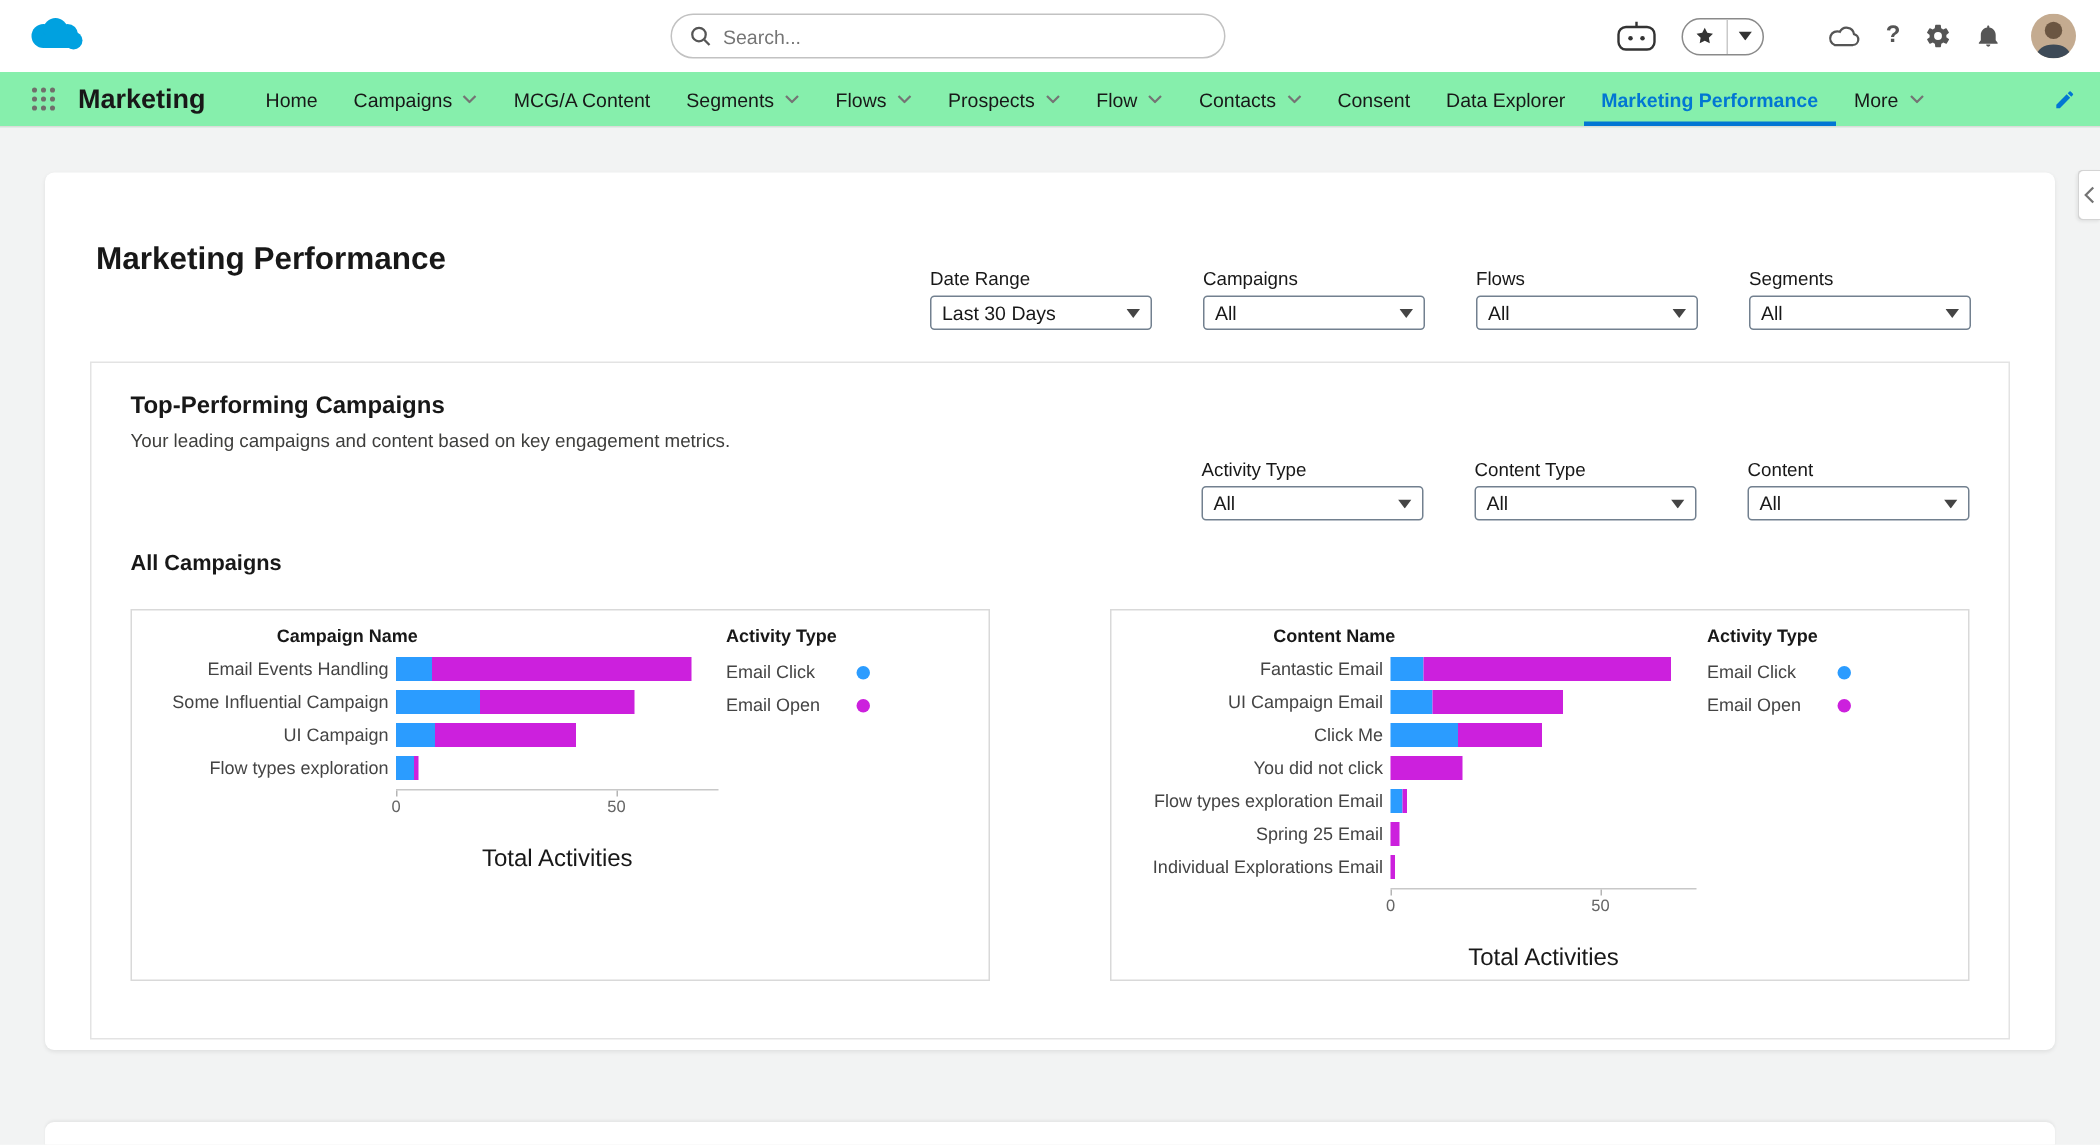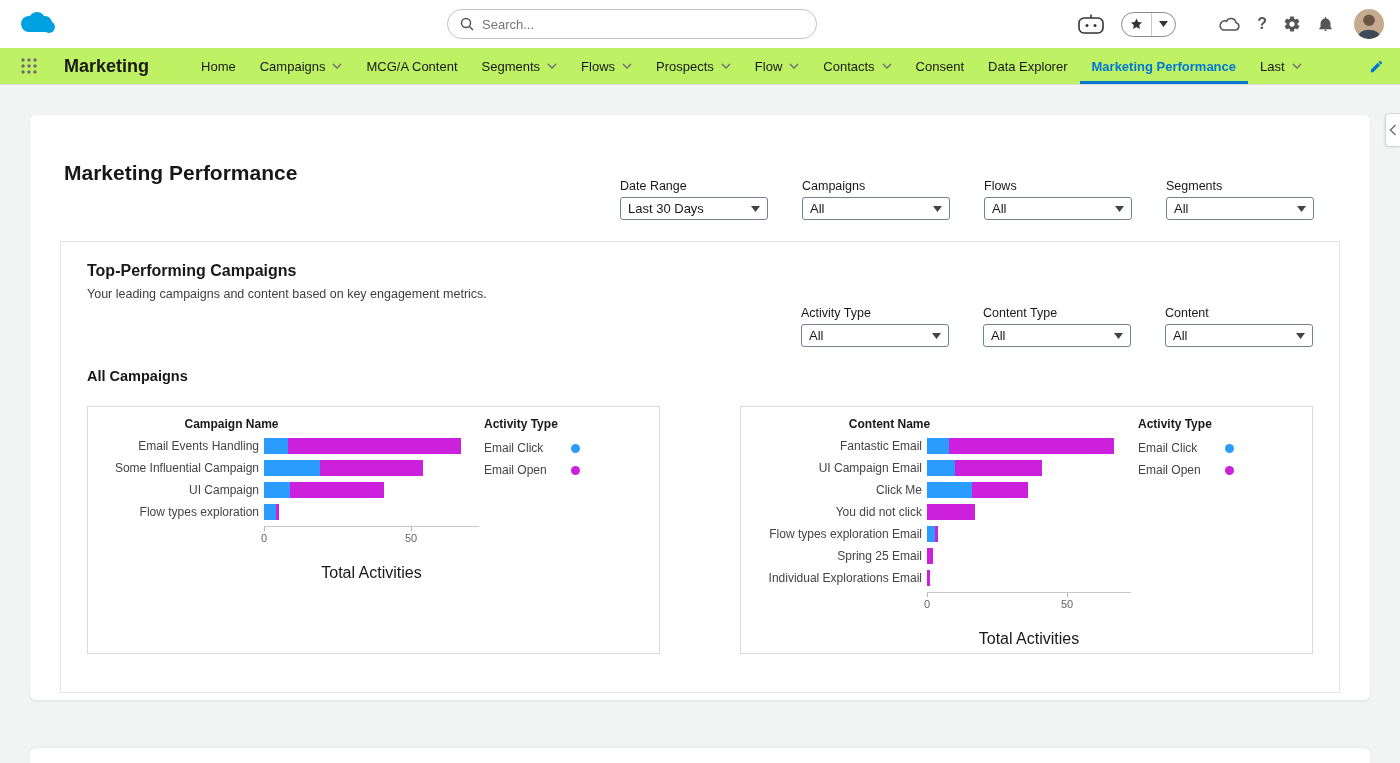--- a/index.html
+++ b/index.html
@@ -17,21 +17,21 @@
   .topbar-right { position:absolute; right:16px; top:0; height:48px; display:flex; align-items:center; gap:16px; }
   .icon-btn { display:flex; align-items:center; justify-content:center; cursor:pointer; }
   .fav-pill { display:flex; align-items:center; height:25px; border:1px solid #8a8a8a; border-radius:13px; overflow:hidden; }
   .fav-pill .seg { display:flex; align-items:center; justify-content:center; padding:0 7px; height:100%; }
   .fav-pill .divider { width:1px; height:100%; background:#c9c9c9; }
   .help-glyph { font-size:16px; font-weight:700; color:#555; }
   .cloud-btn { margin-left:26px; }
   .avatar { width:30px; height:30px; border-radius:50%; overflow:hidden; display:block; cursor:pointer; margin-left:4px; }
 
   
-  .navbar { height:37px; background:#bef264; border-bottom:1px solid #dddbda; display:flex; align-items:stretch; padding:0 12px; position:relative;gap:12px; }
+  .navbar { height:37px; background:#86efac; border-bottom:1px solid #dddbda; display:flex; align-items:stretch; padding:0 12px; position:relative; }
   .waffle { display:flex; align-items:center; margin:0 14px 0 8px; cursor:pointer; }
   .app-name { display:flex; align-items:center; font-size:18px; font-weight:700; margin-right:28px; white-space:nowrap; }
   .nav-items { display:flex; align-items:stretch; }
   .nav-item { display:flex; align-items:center; gap:7px; padding:0 12px; font-size:13px; white-space:nowrap;
     cursor:pointer; border-top:3px solid transparent; border-bottom:3px solid transparent; }
   .nav-item.active { color:#0176d3; border-bottom-color:#0176d3; font-weight:700; }
   .nav-edit { position:absolute; right:16px; top:0; height:37px; display:flex; align-items:center; cursor:pointer; }
 
   
   .main { position:relative; height:678px; background:#f2f3f3; }
@@ -214,21 +214,21 @@
       <div class="nav-item">
         <span>Consent</span>
       </div>
       <div class="nav-item">
         <span>Data Explorer</span>
       </div>
       <div class="nav-item active">
         <span>Marketing Performance</span>
       </div>
       <div class="nav-item">
-        <span>Last</span>
+        <span>More</span>
         <svg width="10" height="6" viewBox="0 0 10 6" fill="none" stroke="#747474" stroke-width="1.5">
           <path d="M1 1l4 4 4-4"></path>
         </svg>
       </div>
     </div>
   <span class="nav-edit">
     <svg width="15" height="15" viewBox="0 0 24 24" fill="#0176d3">
       <path d="M3 17.25V21h3.75L17.8 9.94l-3.75-3.75L3 17.25zM20.7 7a1 1 0 0 0 0-1.4l-2.3-2.3a1 1 0 0 0-1.4 0l-1.8 1.8 3.75 3.75L20.7 7z"></path>
       </svg>
   </span>

